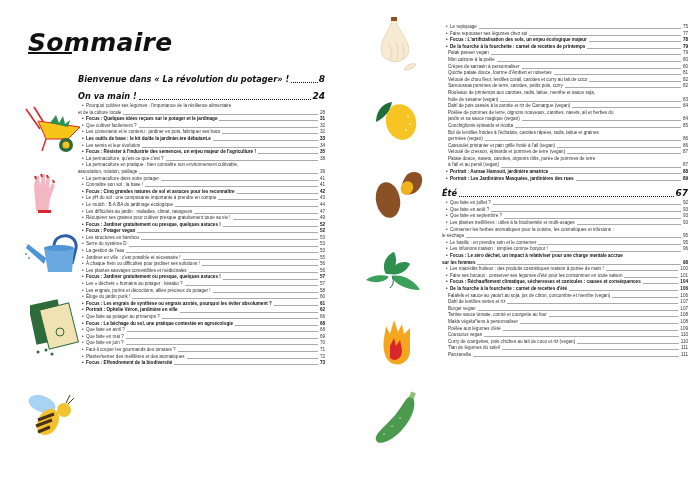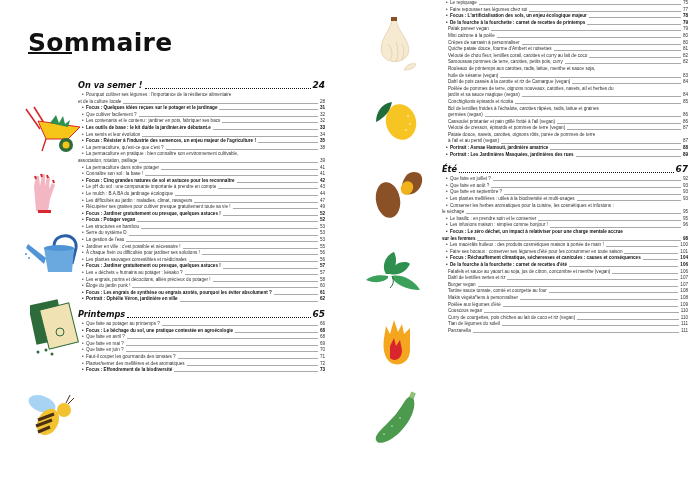--- a/index.html
+++ b/index.html
@@ -2,25 +2,25 @@
 <html><head>
 <meta charset="utf-8">
 <style>
   html, body { margin:0; padding:0; }
   body { width:700px; height:479px; background:#ffffff; position:relative; overflow:hidden;
          font-family:"Liberation Sans", sans-serif; color:#222; }
   .page { position:absolute; top:0; height:479px; }
   #left { left:0; width:350px; }
   #right { left:350px; width:350px; }
   .title { position:absolute; left:28px; top:28px; font-family:"DejaVu Sans", sans-serif; font-weight:bold;
-           font-size:25px; color:#111; letter-spacing:0.3px; }
+           font-style:italic; font-size:25px; color:#111; letter-spacing:0.3px; }
   .title-rule { position:absolute; left:28px; top:52px; width:44px; height:2px; background:#111; }
   .toc { position:absolute; }
   #left .toc { left:78px; top:74px; width:247px; }
-  #right .toc { left:92px; top:0; width:246px; }
+  #right .toc { left:92px; top:24px; width:246px; }
   .sec { display:flex; align-items:flex-end; font-family:"DejaVu Sans", sans-serif; font-weight:bold;
          font-style:italic; font-size:8.2px; color:#111; line-height:11px; margin-top:6px; margin-bottom:1px; }
   .sec .lbl { white-space:nowrap; }
   .sec .dots { flex:1; border-bottom:1.6px dotted #111; margin:0 1px 2px 2px; min-width:4px; }
   .sec .pg { font-size:9px; }
   .row { display:flex; align-items:flex-end; font-size:4.6px; line-height:6.6px; color:#333; }
   .row.bold { font-weight:bold; color:#111; }
   .row .bullet { width:8px; padding-left:4px; box-sizing:border-box; flex:none; }
   .row.sub { padding-left:6px; }
   .row .lbl { white-space:nowrap; }
@@ -69,23 +69,30 @@
   </svg>
   <svg class="ill" style="left:26px;top:392px" width="52" height="50" viewBox="0 0 52 50">
     <ellipse cx="16" cy="12" rx="14" ry="8" fill="#a9d3f2" transform="rotate(20 16 12)"></ellipse>
     <ellipse cx="22" cy="30" rx="10" ry="14" fill="#f2c230" transform="rotate(30 22 30)"></ellipse>
     <path d="M12 28 l16 -6 M10 34 l16 -6 M12 40 l12 -5" stroke="#4a2f12" stroke-width="3"></path>
     <circle cx="38" cy="18" r="7" fill="#f2c230"></circle>
     <path d="M40 11 l4 -8 M42 12 l6 -6" stroke="#4a2f12" stroke-width="1"></path>
   </svg>
 
   <div class="toc">
+    <div>
+      <div class="sec" style="margin-top:0">
+        <span class="lbl">Bienvenue dans « La révolution du potager» !</span>
+        <span class="dots"></span>
+        <span class="pg">8</span>
+      </div>
+    </div>
     <div id="sec-l1">
         <div class="sec">
-          <span class="lbl">On va semer !</span>
+          <span class="lbl">On va main !</span>
           <span class="dots"></span>
           <span class="pg">24</span>
         </div>
         <div>
           <div class="row">
             <span class="bullet">•</span>
             <span class="lbl">Pourquoi cultiver ses légumes : l'importance de la résilience alimentaire</span>
           </div>
           <div class="row cont" style="">
             <span class="lbl">et de la culture locale</span>
@@ -267,25 +274,20 @@
           <span class="pg">61</span>
         </div>
         <div class="row bold">
           <span class="bullet">•</span>
           <span class="lbl">Portrait : Ophélie Véron, jardinière en ville</span>
           <span class="dots"></span>
           <span class="pg">62</span>
         </div>
       </div>
     <div id="sec-l2">
-        <div class="sec">
-          <span class="lbl">Printemps</span>
-          <span class="dots"></span>
-          <span class="pg">65</span>
-        </div>
         <div class="row">
           <span class="bullet">•</span>
           <span class="lbl">Que faire au potager au printemps ?</span>
           <span class="dots"></span>
           <span class="pg">66</span>
         </div>
         <div class="row bold">
           <span class="bullet">•</span>
           <span class="lbl">Focus : Le bêchage du sol, une pratique contestée en agroécologie</span>
           <span class="dots"></span>

